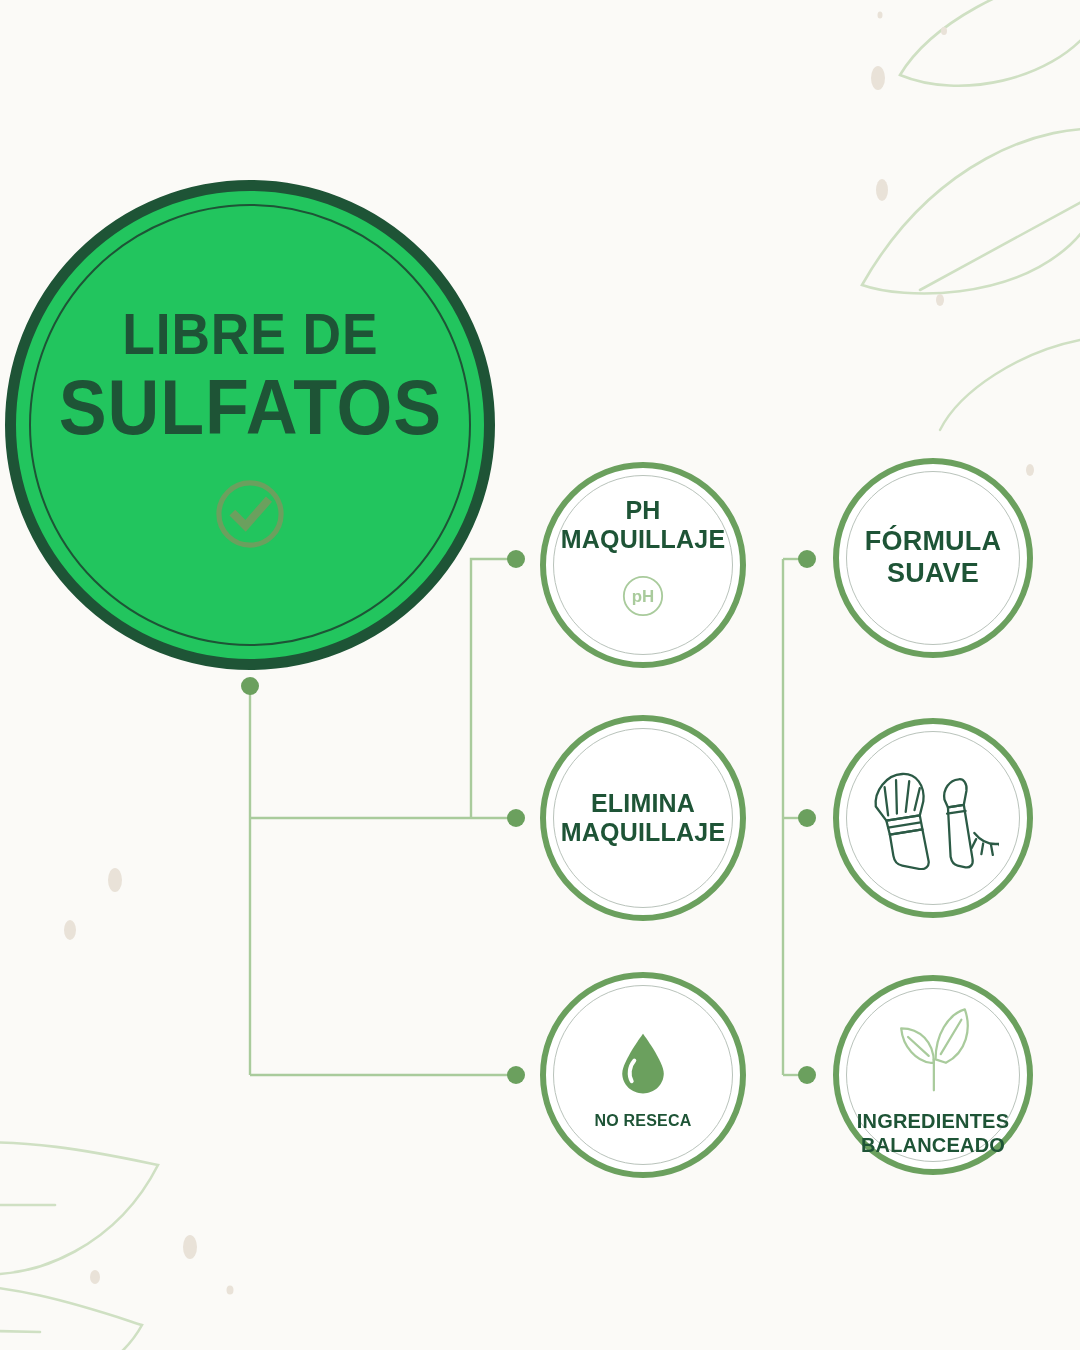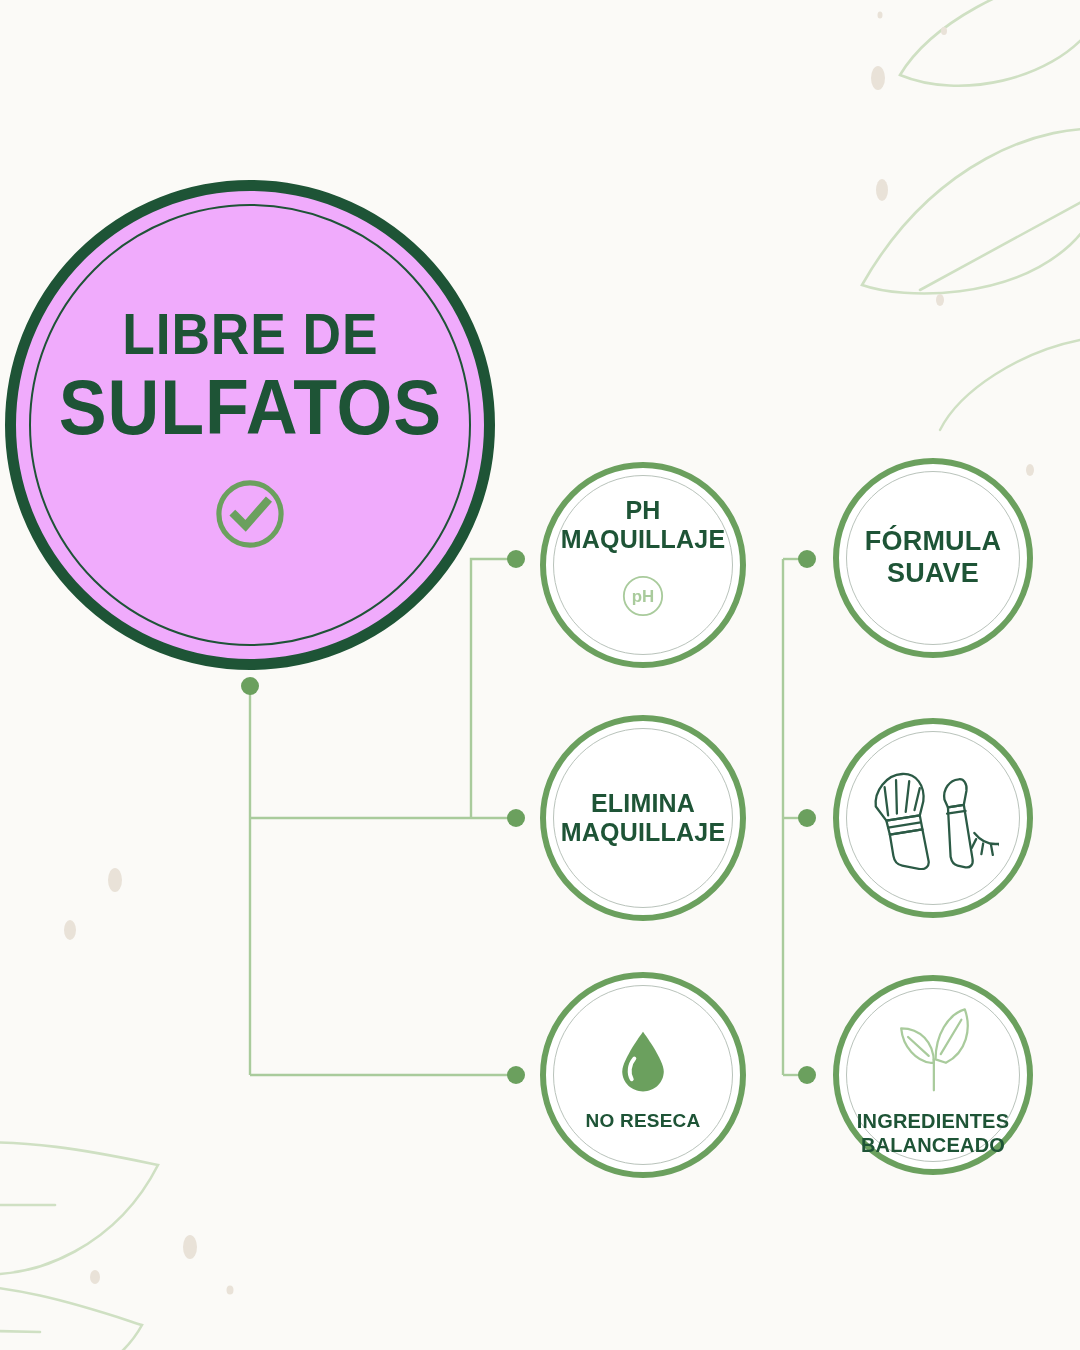--- a/index.html
+++ b/index.html
@@ -15,21 +15,21 @@
   #bg-leaves{z-index:0;}
   #connectors{z-index:1;}
   #nodes{z-index:2;padding-left:24px;}
 
   
   .badge{
     position:absolute;
     left:5px;top:180px;width:490px;height:490px;
     border-radius:50%;
     border:11px solid var(--dark);
-    background:#f0abfc;
+    background:#22c55e;
     box-sizing:border-box;
     z-index:3;
   }
   .badge-inner-ring{
     position:absolute;
     left:13px;top:13px;right:13px;bottom:13px;
     border-radius:50%;
     border:2px solid var(--dark);
     box-sizing:border-box;
   }
@@ -108,21 +108,21 @@
 
   #node-formula{left:833px;top:458px;width:200px;height:200px;}
   #node-formula .node-label{font-size:27px;}
 
   #node-elimina{left:540px;top:715px;width:206px;height:206px;}
   #node-elimina .node-label{font-size:25px;}
 
   #node-brush{left:833px;top:718px;width:200px;height:200px;}
 
   #node-reseca{left:540px;top:972px;width:206px;height:206px;}
-  #node-reseca .node-label{font-size:19px;margin-top:16px;}
+  #node-reseca .node-label{font-size:16px;margin-top:16px;}
   #node-reseca .node-body{transform:translateY(6px);}
 
   #node-ingred{left:833px;top:975px;width:200px;height:200px;}
   #node-ingred .node-label{font-size:20px;margin-top:10px;}
   #node-ingred .node-body{transform:translateY(24px);gap:8px;}
 
   :root{
     --dark:#1e5436;
     --mid:#6ba05e;
     --light:#a9cb9c;

